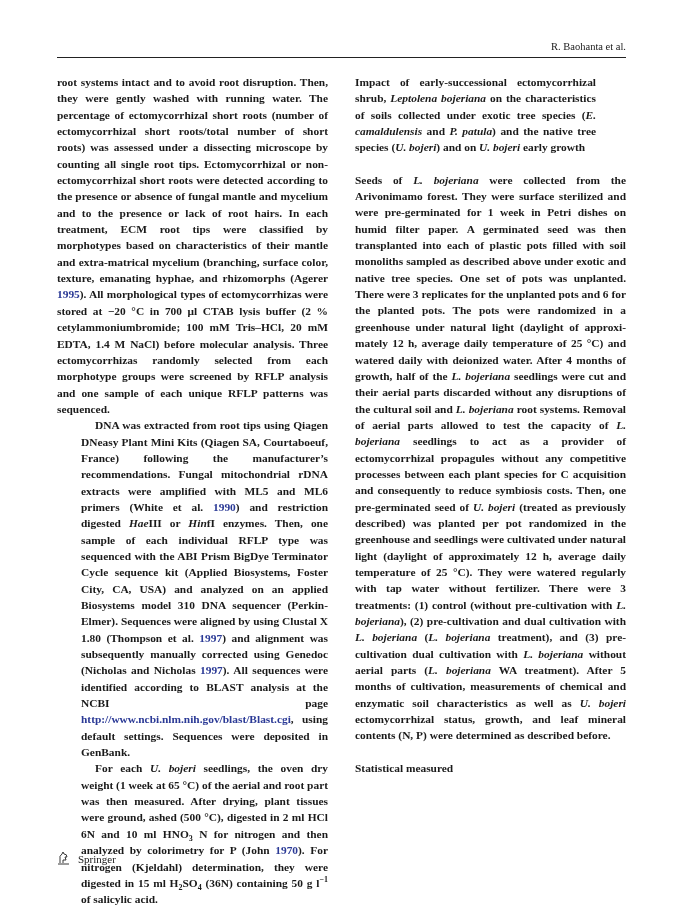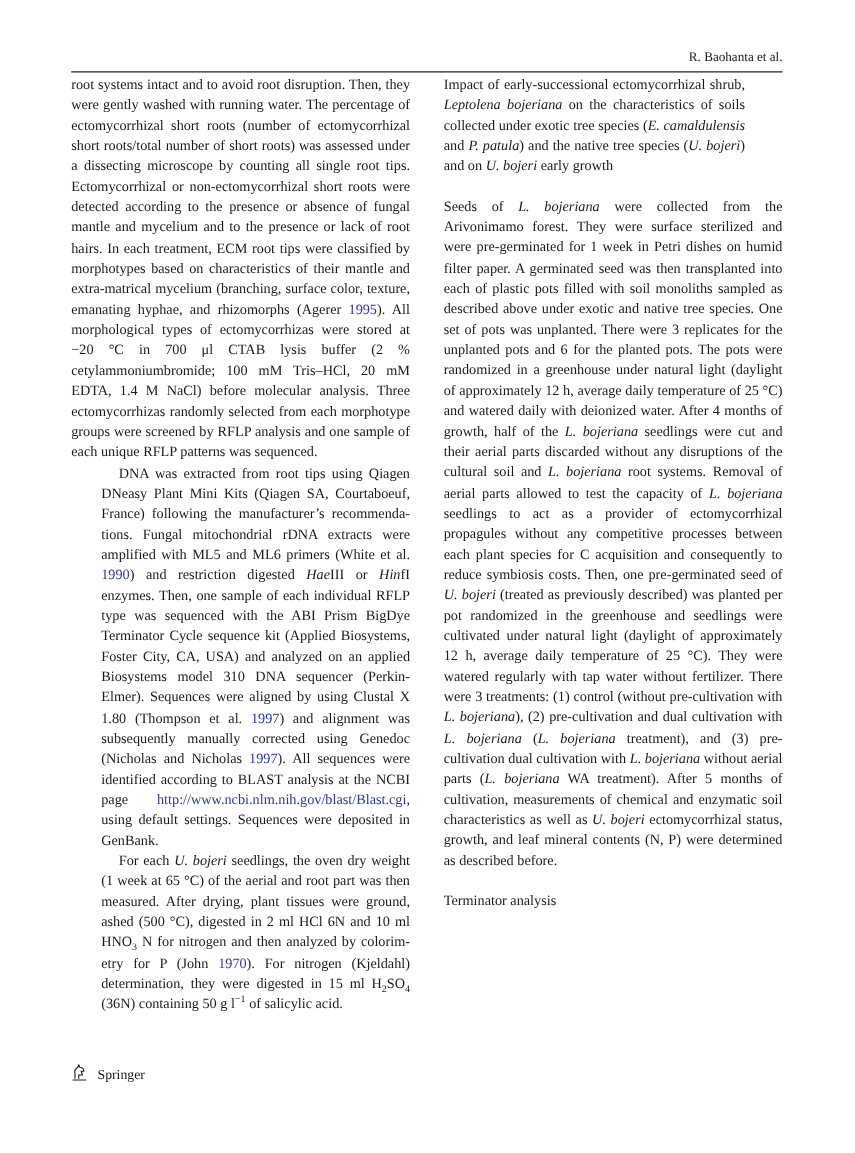--- a/index.html
+++ b/index.html
@@ -1,21 +1,21 @@
 <!DOCTYPE html>
 <html><head>
 <meta charset="utf-8">
 <style>
   html, body { margin:0; padding:0; background:#fff; }
   body { width:684px; height:922px; position:relative; overflow:hidden;
          font-family:"Liberation Serif", "DejaVu Serif", serif; color:#1a1a1a; }
   .header { position:absolute; left:57px; top:41px; width:569px; height:16px; }
   .header .author { position:absolute; right:0; top:0; font-size:10.5px; }
   .rule { position:absolute; left:57px; top:57px; width:569px; height:1px; background:#222; }
-  .col { position:absolute; top:60px; width:271px; font-size:11.4px; line-height:16.35px; }
+  .col { position:absolute; top:74px; width:271px; font-size:11.4px; line-height:16.35px;font-weight:bold; }
   .col.left { left:57px; }
   .col.right { left:355px; }
   .col p { margin:0; text-align:justify; hyphens:manual; }
   .col p.indent { text-indent:14px;margin-left:24px; }
   .heading { margin:0; text-align:left; }
   .spacer { height:16px; }
   a.ref { color:#2b3a96; text-decoration:none; }
   .footer { position:absolute; left:57px; top:851px; font-size:11px; display:flex; align-items:center; gap:8px; }
   .footer svg { width:13px; height:14px; }
   i { font-style:italic; }
@@ -33,21 +33,21 @@
   <p><span>root systems intact and to avoid root disruption. Then, they were gently washed with running water. The percentage of ectomycorrhizal short roots (number of ectomycorrhizal short roots/total number of short roots) was assessed under a dissecting microscope by counting all single root tips. Ectomycorrhizal or non-ectomycorrhizal short roots were detected accord­ing to the presence or absence of fungal mantle and mycelium and to the presence or lack of root hairs. In each treatment, ECM root tips were classified by morphotypes based on characteristics of their mantle and extra-matrical mycelium (branching, surface color, texture, emanating hyphae, and rhizomorphs (Agerer </span><a class="ref" href="#">1995</a><span>). All morphological types of ectomy­corrhizas were stored at −20 °C in 700 μl CTAB lysis buffer (2 % cetylammoniumbromide; 100 mM Tris–HCl, 20 mM EDTA, 1.4 M NaCl) before molecular analysis. Three ectomycorrhizas randomly selected from each morphotype groups were screened by RFLP analysis and one sample of each unique RFLP patterns was sequenced.</span></p>
   <p class="indent"><span>DNA was extracted from root tips using Qiagen DNeasy Plant Mini Kits (Qiagen SA, Courtaboeuf, France) following the manufacturer’s recommenda­tions. Fungal mitochondrial rDNA extracts were amplified with ML5 and ML6 primers (White et al. </span><a class="ref" href="#">1990</a><span>) and restriction digested </span><i>Hae</i><span>III or </span><i>Hin</i><span>fI enzymes. Then, one sample of each individual RFLP type was sequenced with the ABI Prism BigDye Terminator Cycle sequence kit (Applied Biosystems, Foster City, CA, USA) and analyzed on an applied Biosystems model 310 DNA sequencer (Perkin-Elmer). Sequences were aligned by using Clustal X 1.80 (Thompson et al. </span><a class="ref" href="#">1997</a><span>) and alignment was subsequently manually corrected using Genedoc (Nicholas and Nicholas </span><a class="ref" href="#">1997</a><span>). All sequences were identified according to BLAST analysis at the NCBI page </span><a class="ref" href="#">http://www.ncbi.nlm.nih.gov/blast/Blast.cgi</a><span>, using default settings. Sequences were deposited in GenBank.</span></p>
   <p class="indent"><span>For each </span><i>U. bojeri</i><span> seedlings, the oven dry weight (1 week at 65 °C) of the aerial and root part was then measured. After drying, plant tissues were ground, ashed (500 °C), digested in 2 ml HCl 6N and 10 ml HNO</span><sub>3</sub><span> N for nitrogen and then analyzed by colorim­etry for P (John </span><a class="ref" href="#">1970</a><span>). For nitrogen (Kjeldahl) determination, they were digested in 15 ml H</span><sub>2</sub><span>SO</span><sub>4</sub><span> (36N) containing 50 g l</span><sup>−1</sup><span> of salicylic acid.</span></p>
 </div>
 
 <div class="col right">
   <p class="heading" style="padding-right:30px;"><span>Impact of early-successional ectomycorrhizal shrub, </span><i>Leptolena bojeriana</i><span> on the characteristics of soils collected under exotic tree species (</span><i>E. camaldulensis</i><span> and </span><i>P. patula</i><span>) and the native tree species (</span><i>U. bojeri</i><span>) and on </span><i>U. bojeri</i><span> early growth</span></p>
   <div class="spacer"></div>
   <p><span>Seeds of </span><i>L. bojeriana</i><span> were collected from the Arivonimamo forest. They were surface sterilized and were pre-germinated for 1 week in Petri dishes on humid filter paper. A germinated seed was then transplanted into each of plastic pots filled with soil monoliths sampled as described above under exotic and native tree species. One set of pots was unplanted. There were 3 replicates for the unplanted pots and 6 for the planted pots. The pots were randomized in a greenhouse under natural light (daylight of approxi­mately 12 h, average daily temperature of 25 °C) and watered daily with deionized water. After 4 months of growth, half of the </span><i>L. bojeriana</i><span> seedlings were cut and their aerial parts discarded without any disruptions of the cultural soil and </span><i>L. bojeriana</i><span> root systems. Removal of aerial parts allowed to test the capacity of </span><i>L. bojeriana</i><span> seedlings to act as a provider of ectomycorrhizal propagules without any competitive processes between each plant species for C acquisition and consequently to reduce symbiosis costs. Then, one pre-germinated seed of </span><i>U. bojeri</i><span> (treated as previously described) was planted per pot randomized in the greenhouse and seedlings were cultivated under natural light (daylight of approximately 12 h, average daily temperature of 25 °C). They were watered regularly with tap water without fertilizer. There were 3 treatments: (1) control (without pre-cultivation with </span><i>L. bojeriana</i><span>), (2) pre-cultivation and dual cultivation with </span><i>L. bojeriana</i><span> (</span><i>L. bojeriana</i><span> treatment), and (3) pre­cultivation dual cultivation with </span><i>L. bojeriana</i><span> without aerial parts (</span><i>L. bojeriana</i><span> WA treatment). After 5 months of cultivation, measurements of chemical and enzymatic soil characteristics as well as </span><i>U. bojeri</i><span> ectomycorrhizal status, growth, and leaf mineral contents (N, P) were determined as described before.</span></p>
   <div class="spacer"></div>
-  <p class="heading">Terminator analysis</p>
+  <p class="heading">Statistical measured</p>
   <div class="spacer"></div>
 </div>
 
 <div class="footer">
   <span>
     <svg viewBox="0 0 13 14" fill="none" stroke="#222" stroke-width="0.9">
       <path d="M3 12 L3 8 Q2 5 5 3 L6 1 L7 3 Q10 3 10 6 L8 6 L9 9 L6 9 L6 12"></path>
       <path d="M1 13 L12 13"></path>
     </svg>
   </span>

